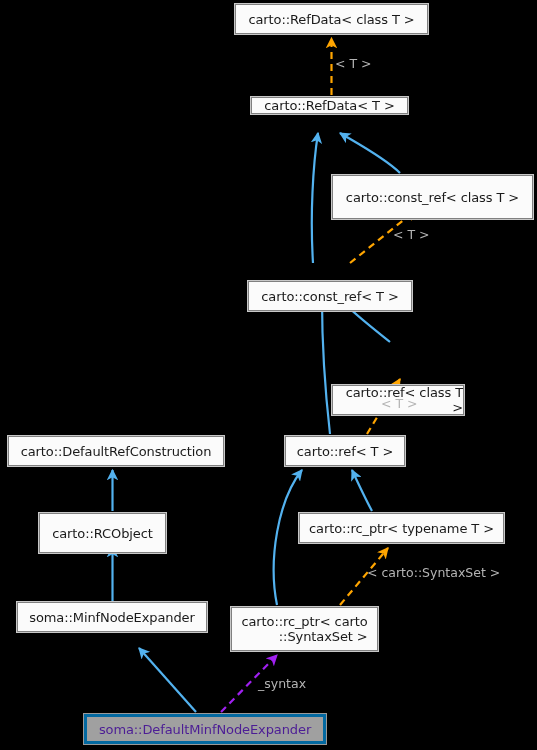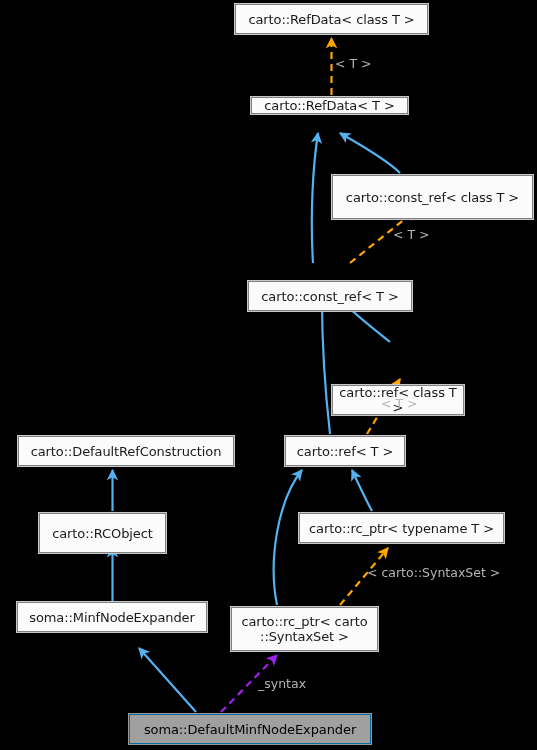--- a/index.html
+++ b/index.html
@@ -25,34 +25,33 @@
   }
   .node {
     position: absolute;
     box-sizing: border-box;
     background: #fbfbfb;
     border: 1px solid #808080;
     outline: 1px solid #c8c8c8;
     color: #1a1a1a;
     font-size: 13px;
     line-height: 15px;
-    text-align: center;
+    text-align: right;
     display: flex;
     align-items: center;
     justify-content: center;
     white-space: pre-line;
     letter-spacing: -0.1px;
     z-index: 3;
   }
   .node.highlight {
     background: #a0a0a0;
-    border: 1px solid #0369a1;
+    border: 3px solid #0369a1;
     outline: 1px solid #9a9a9a;
-    color: #000000;
-    margin-left: 45px;
+    color: #4c1d95;
   }
   .edge-label {
     position: absolute;
     color: #b4b4b4;
     font-size: 12.5px;
     line-height: 14px;
     white-space: nowrap;
     z-index: 4;
   }
 </style>
@@ -138,21 +137,21 @@
   <div class="node" style="left:332px; top:175px; width:201px; height:44px;">carto::const_ref&lt; class T &gt;</div>
 
   <div class="node" style="left:248px; top:281px; width:164px; height:30px;">carto::const_ref&lt; T &gt;</div>
 
   <div class="node" style="left:332px; top:344px; width:132px; height:30px;margin-top:41px;">carto::ref&lt; class T &gt;</div>
 
   <div class="node" style="left:285px; top:436px; width:120px; height:30px;">carto::ref&lt; T &gt;</div>
 
   <div class="node" style="left:299px; top:513px; width:205px; height:30px;">carto::rc_ptr&lt; typename T &gt;</div>
 
-  <div class="node" style="left:18px;   top:436px; width:216px; height:30px;">carto::DefaultRefConstruction</div>
+  <div class="node" style="left:8px;   top:436px; width:216px; height:30px;">carto::DefaultRefConstruction</div>
 
   <div class="node" style="left:39px;  top:513px; width:127px; height:40px;">carto::RCObject</div>
 
   <div class="node" style="left:17px;  top:602px; width:190px; height:30px;">soma::MinfNodeExpander</div>
 
   <div class="node" style="left:231px; top:607px; width:147px; height:44px;">carto::rc_ptr&lt; carto
 ::SyntaxSet &gt;</div>
 
   <div class="node highlight" style="left:84px;  top:714px; width:242px; height:30px;">soma::DefaultMinfNodeExpander</div>
 

